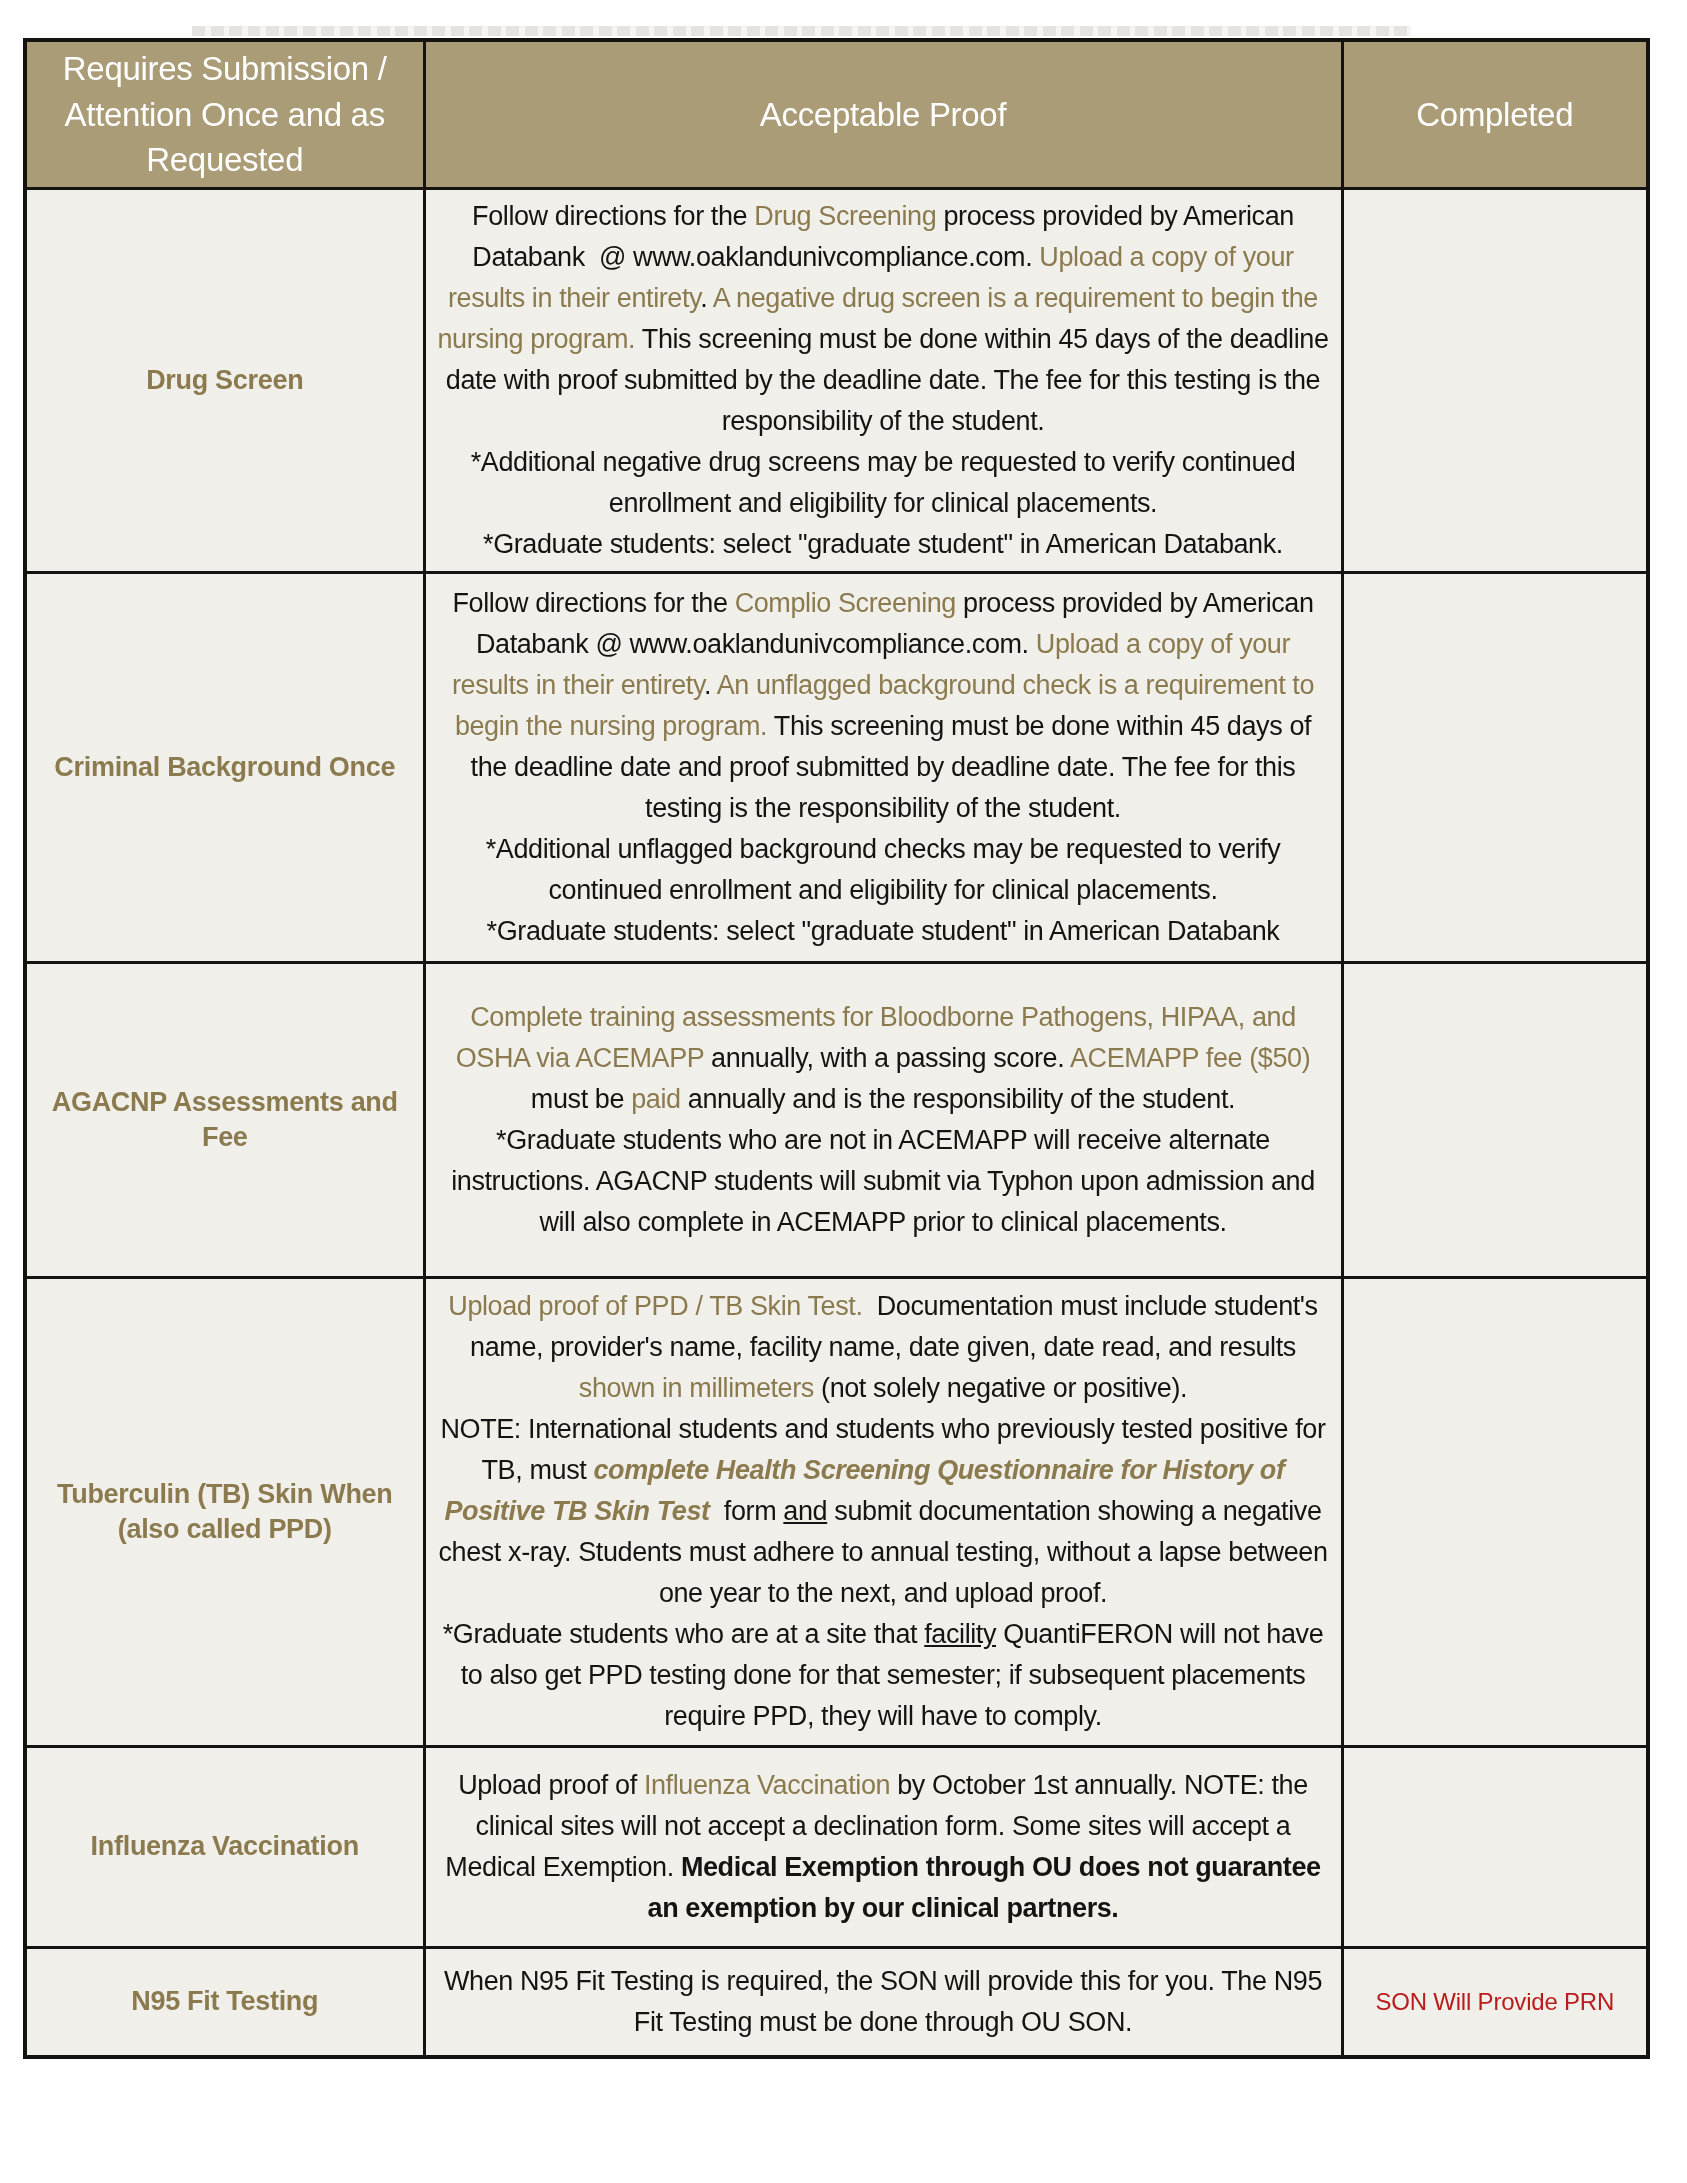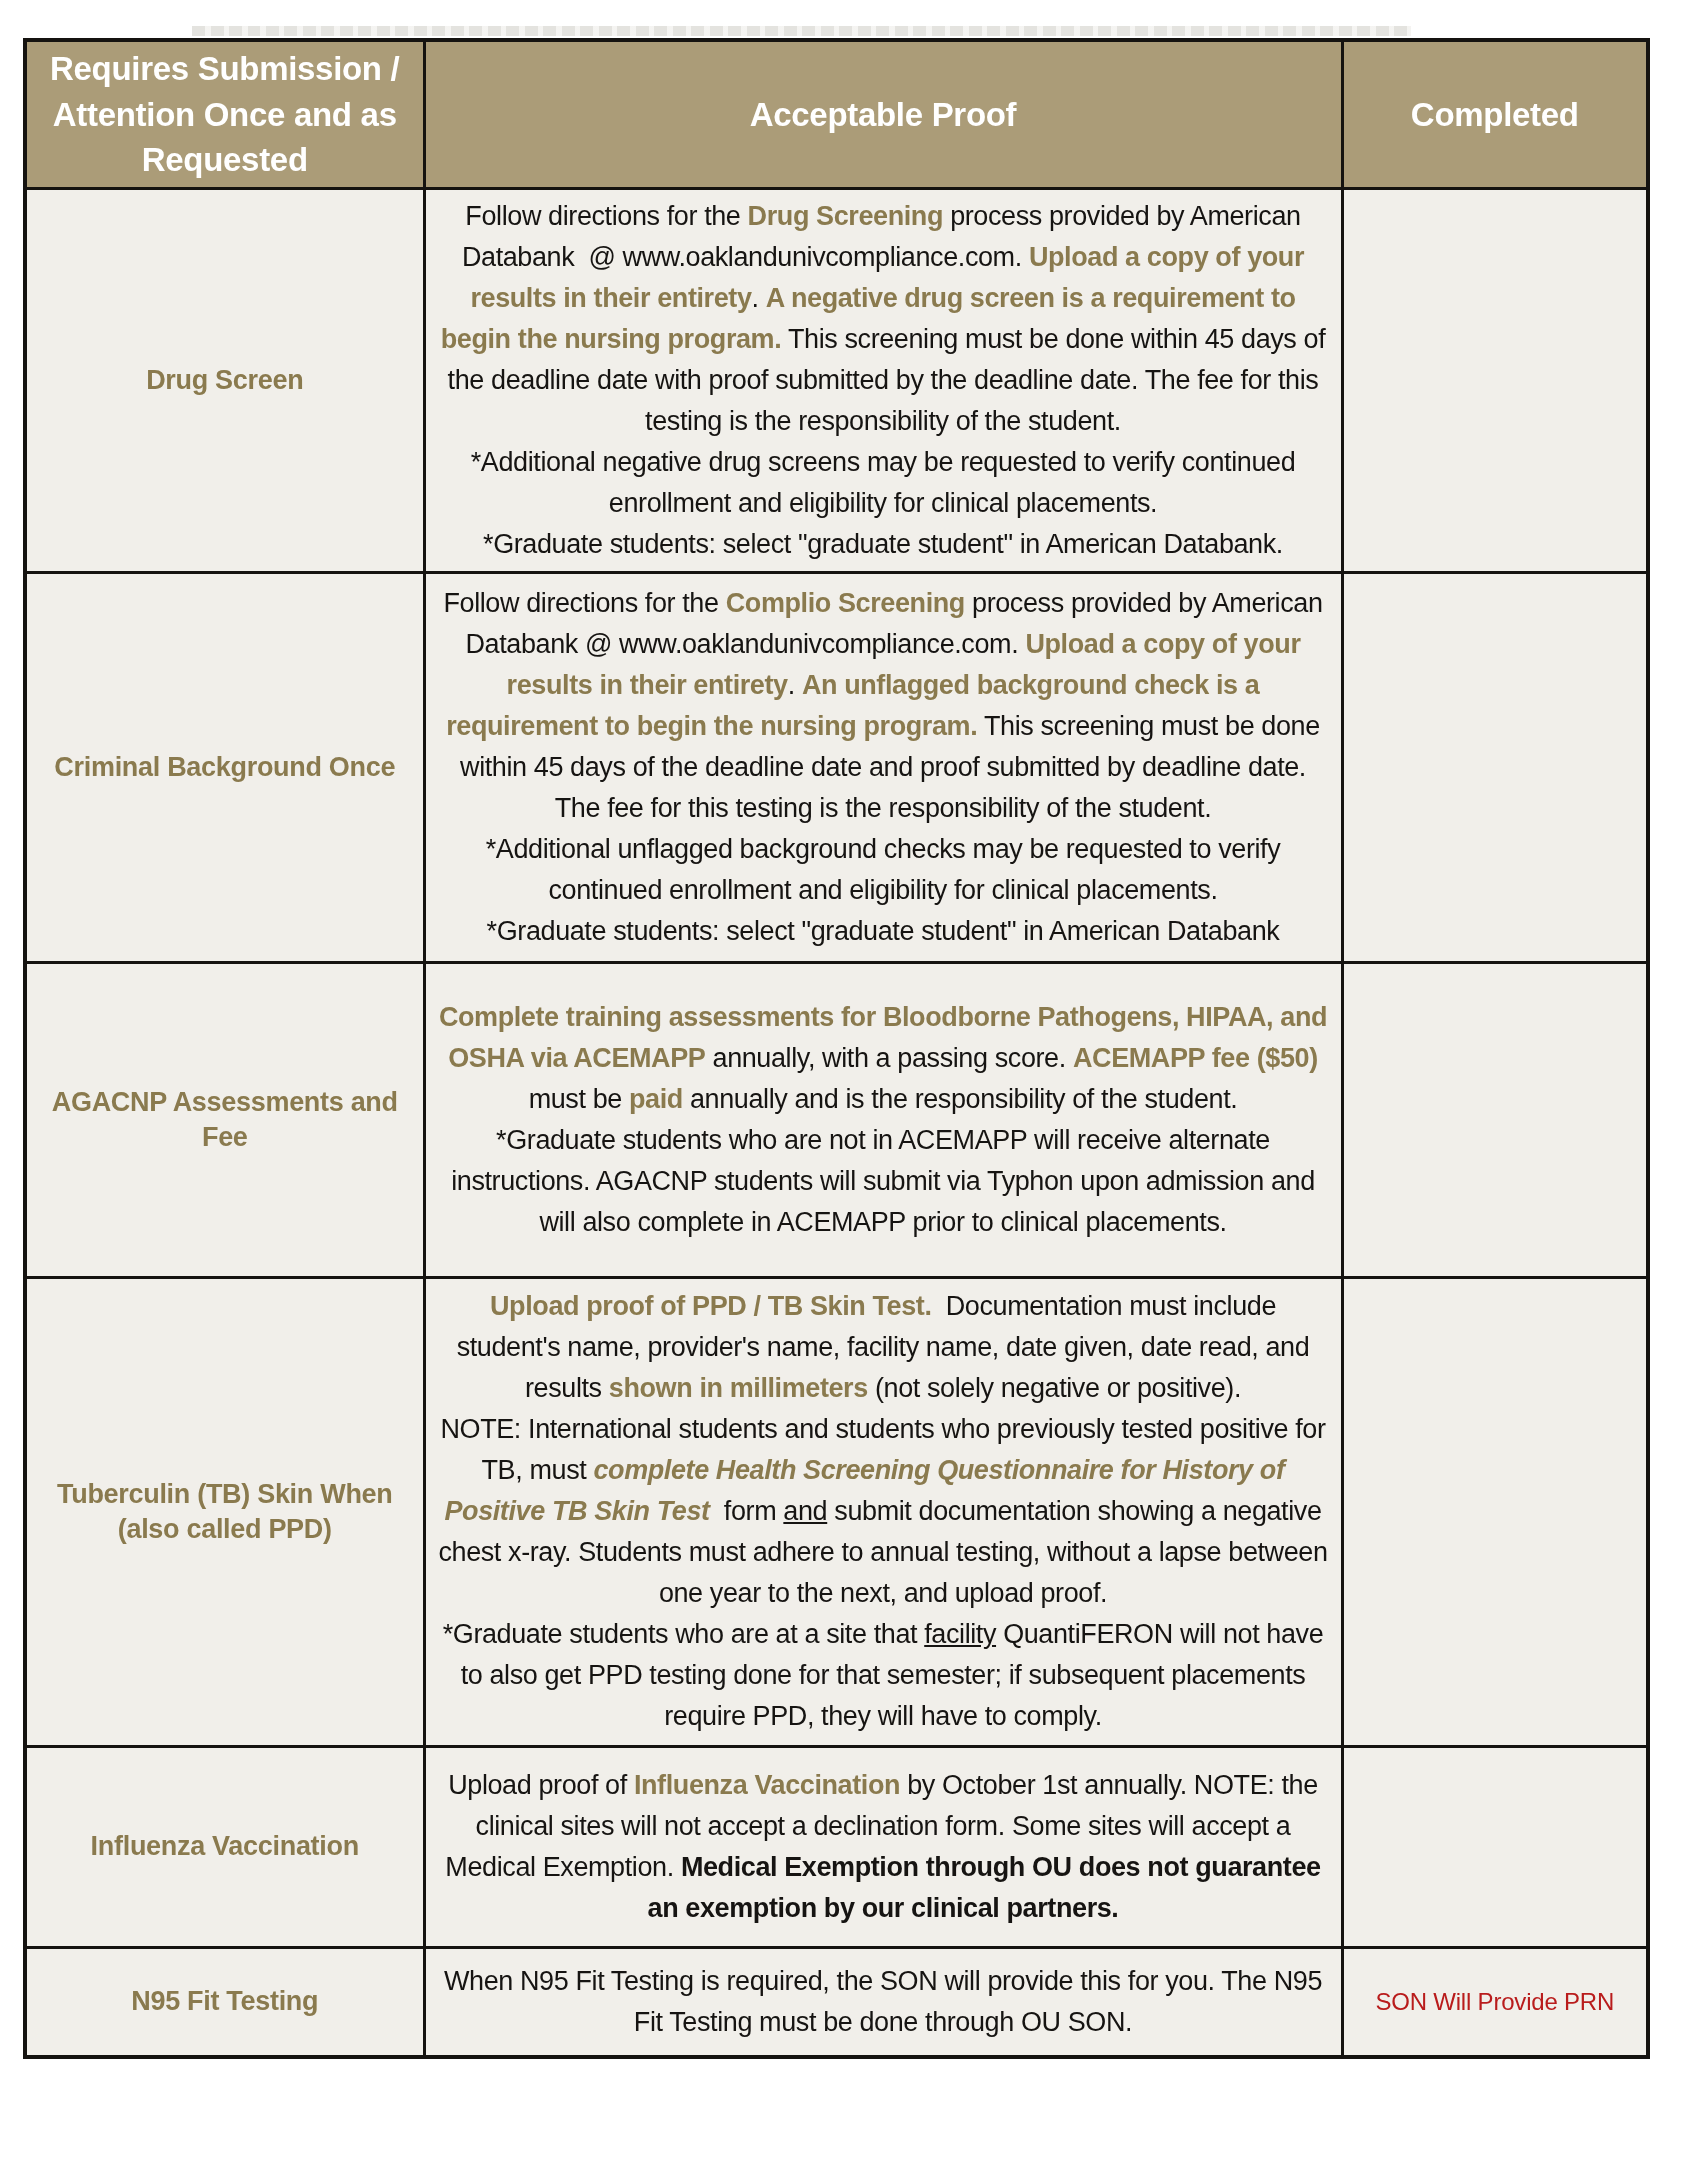--- a/index.html
+++ b/index.html
@@ -33,21 +33,21 @@
     vertical-align: middle;
     text-align: center;
     overflow: hidden;
     padding: 4px 9.2px;
     box-sizing: border-box;
   }
   .hdr-row th {
     background: var(--header-bg, #ab9c78);
     color: #ffffff;
     font-size: 33px;
-    font-weight: bold;
+    font-weight: normal;
     line-height: 1.38;
     letter-spacing: -0.3px;
   }
   .body-row td { background: var(--cell-bg, #f1efea); }
   .req-label {
     color: var(--gold, #8a7a4e);
     font-weight: bold;
     font-size: 27px;
     line-height: 1.3;
     letter-spacing: -0.3px;
@@ -59,21 +59,21 @@
     letter-spacing: -0.4px;
     white-space: pre-wrap;
   }
   .completed-cell {
     color: #b91c1c;
     font-size: 24px;
     letter-spacing: -0.2px;
   }
   
   .r-n  { }
-  .r-gb  { color: var(--gold, #8a7a4e); font-weight: bold; }
+  .r-gb  { color: var(--gold, #8a7a4e); font-weight: normal; }
   .r-gbi { color: var(--gold, #8a7a4e); font-weight: bold; font-style: italic; }
   .r-bb  { font-weight: bold; text-align: right; }
   .r-u   { text-decoration: underline; }
   
   .h-hdr1 { height: 142px; }
   .h-drug { height: 384px; }
   .h-cbc  { height: 390px; }
   .h-hdr2 { height: 92px; }
   .h-ace  { height: 315px; }
   .h-tb   { height: 469px; }

